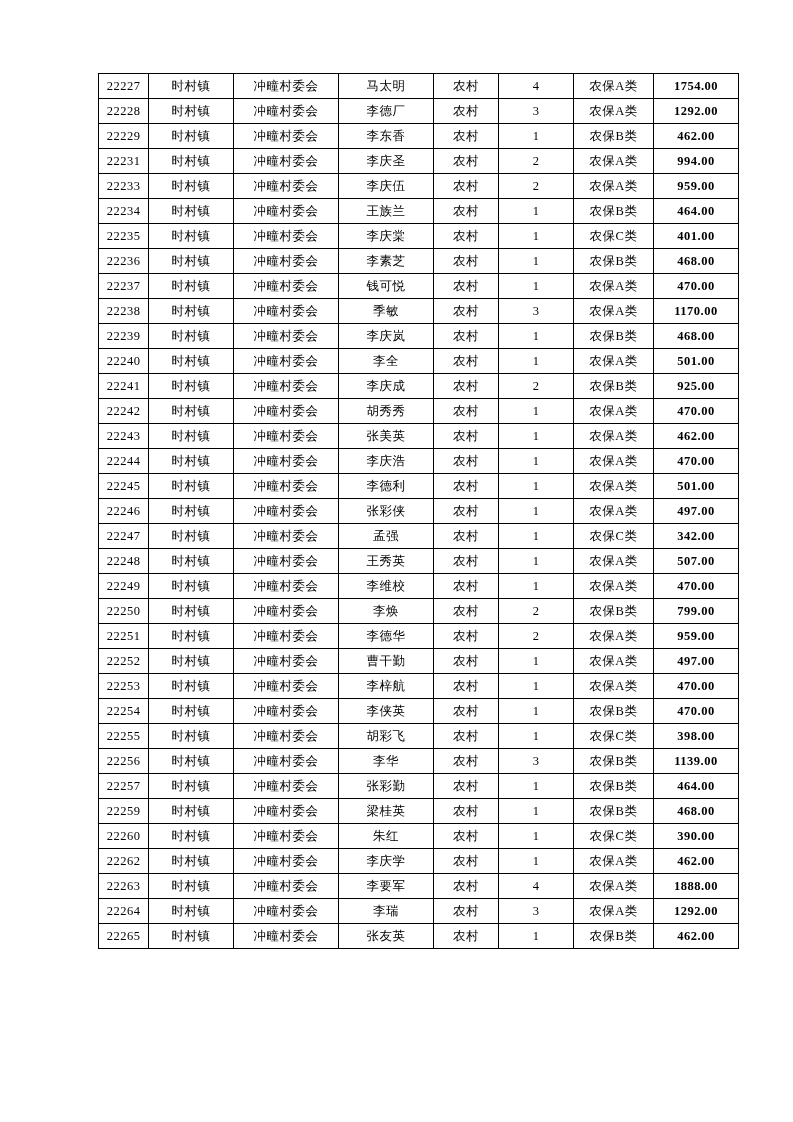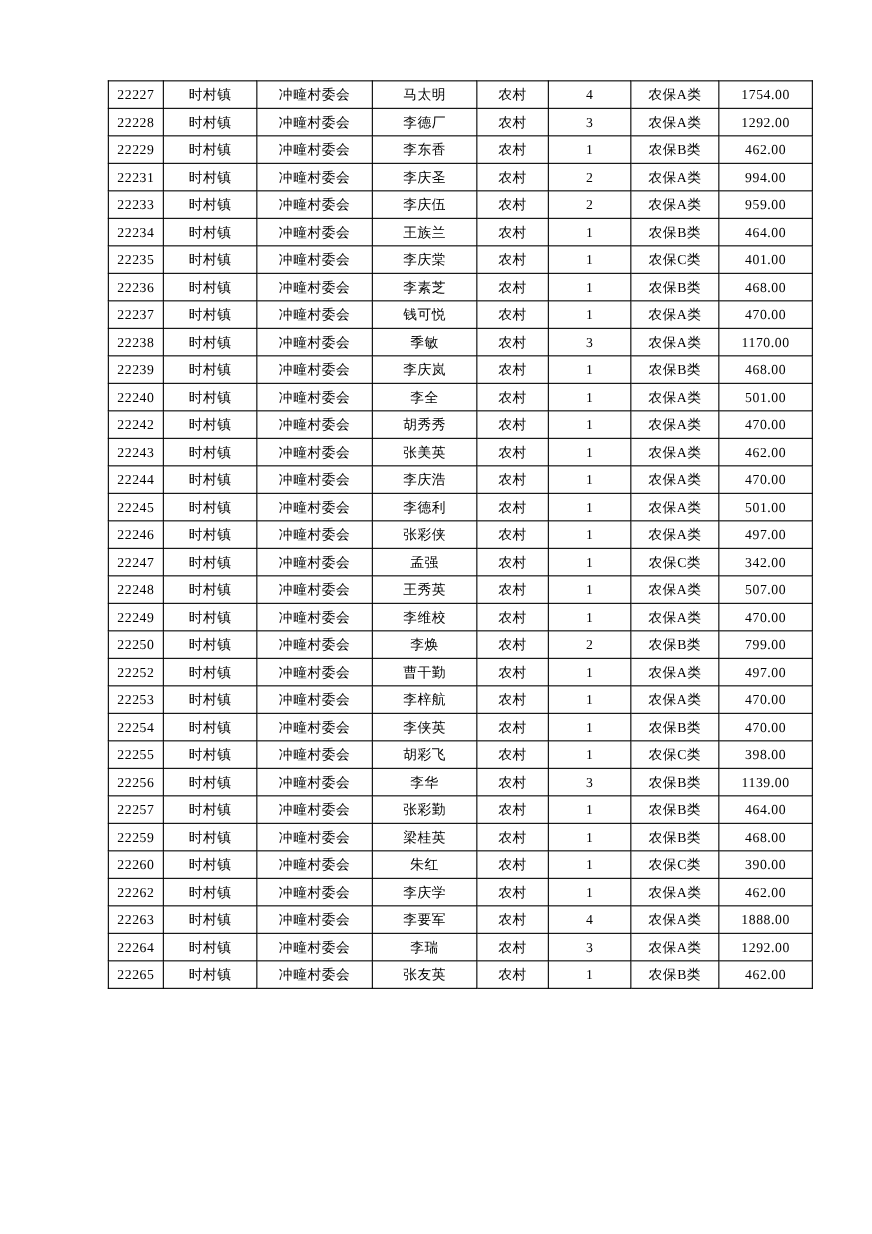--- a/index.html
+++ b/index.html
@@ -36,21 +36,21 @@
     letter-spacing: 0.5px;
   }
   col.c-id       { width: 50px; }
   col.c-town     { width: 85px; }
   col.c-village  { width: 105px; }
   col.c-name     { width: 95px; }
   col.c-type     { width: 65px; }
   col.c-count    { width: 75px; }
   col.c-category { width: 80px; }
   col.c-amount   { width: 85px; }
-  td.amount { letter-spacing: 0.2px; }
+  td.amount { letter-spacing: 0.2px; font-weight: bold; }
 </style>
 </head>
 <body>
 
 <div class="sheet">
   <table class="grid">
     <colgroup>
       <col class="c-id">
       <col class="c-town">
       <col class="c-village">
@@ -175,20 +175,30 @@
           <td>22240</td>
           <td>时村镇</td>
           <td>冲疃村委会</td>
           <td>李全</td>
           <td>农村</td>
           <td>1</td>
           <td>农保A类</td>
           <td class="amount">501.00</td>
         </tr>
         <tr>
+          <td>22241</td>
+          <td>时村镇</td>
+          <td>冲疃村委会</td>
+          <td>李庆成</td>
+          <td>农村</td>
+          <td>2</td>
+          <td>农保B类</td>
+          <td class="amount">925.00</td>
+        </tr>
+        <tr>
           <td>22242</td>
           <td>时村镇</td>
           <td>冲疃村委会</td>
           <td>胡秀秀</td>
           <td>农村</td>
           <td>1</td>
           <td>农保A类</td>
           <td class="amount">470.00</td>
         </tr>
         <tr>
@@ -263,20 +273,30 @@
         </tr>
         <tr>
           <td>22250</td>
           <td>时村镇</td>
           <td>冲疃村委会</td>
           <td>李焕</td>
           <td>农村</td>
           <td>2</td>
           <td>农保B类</td>
           <td class="amount">799.00</td>
+        </tr>
+        <tr>
+          <td>22251</td>
+          <td>时村镇</td>
+          <td>冲疃村委会</td>
+          <td>李德华</td>
+          <td>农村</td>
+          <td>2</td>
+          <td>农保A类</td>
+          <td class="amount">959.00</td>
         </tr>
         <tr>
           <td>22252</td>
           <td>时村镇</td>
           <td>冲疃村委会</td>
           <td>曹干勤</td>
           <td>农村</td>
           <td>1</td>
           <td>农保A类</td>
           <td class="amount">497.00</td>

